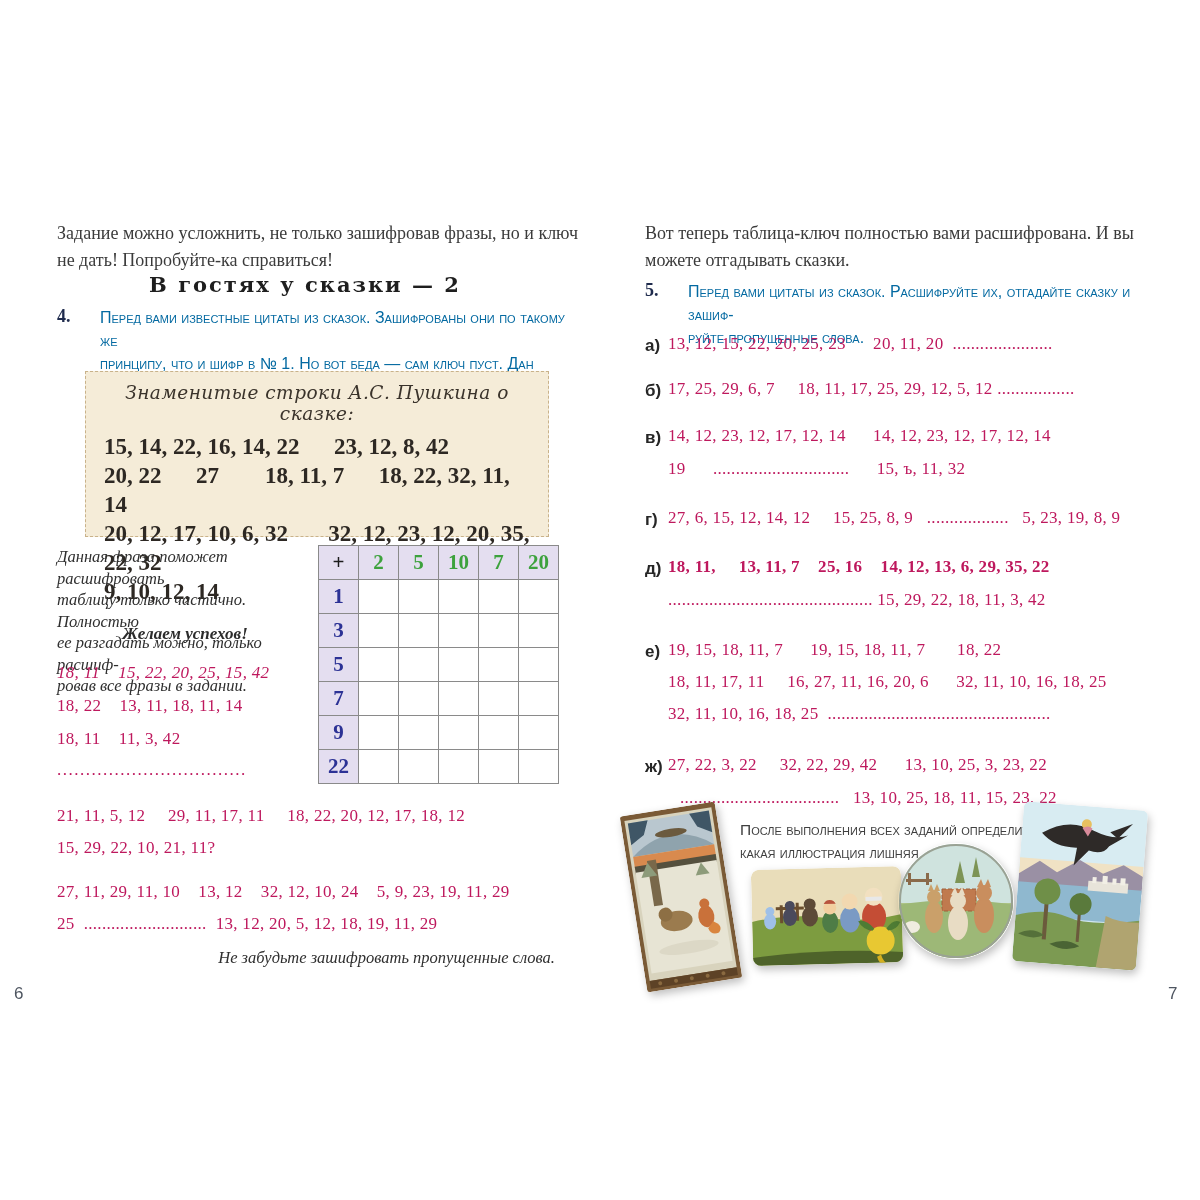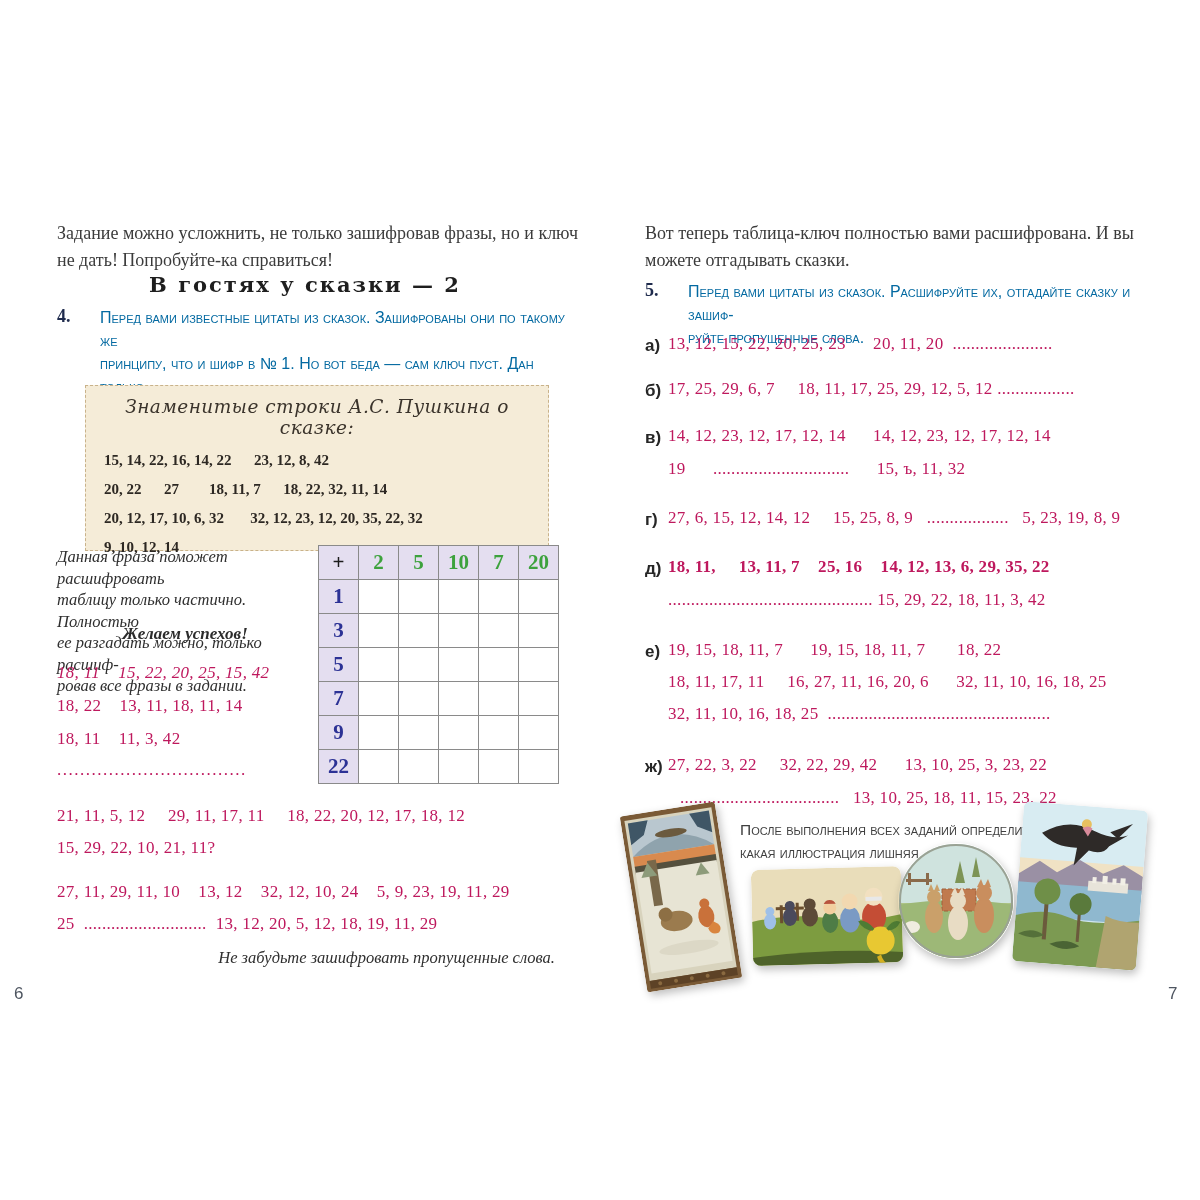--- a/index.html
+++ b/index.html
@@ -15,21 +15,21 @@
   
   .intro{font-size:18px;line-height:27px;color:#3b3b3b;}
   .spread-title{font-family:"DejaVu Serif",serif;font-weight:bold;font-size:21px;color:#1e1e1e;letter-spacing:2px;text-align:center;}
   .task-num{font-family:"Liberation Serif",serif;font-weight:bold;font-size:18px;color:#1f2b4d;}
   .task-text{font-size:16px;line-height:23px;white-space:pre-wrap;}
   .pushkin-box{
     background:#f5ecd8;border:1px dashed #c9b28a;box-sizing:border-box;
     padding:10px 18px 8px 18px;
   }
   .pushkin-title{font-family:"DejaVu Serif",serif;font-style:italic;font-size:18.5px;color:#3a332b;text-align:center;margin-bottom:8px;letter-spacing:.5px;}
-  .pushkin-line{font-weight:bold;font-size:15px;line-height:29px;color:#2d2823;white-space:pre-wrap;}
+  .pushkin-line{font-weight:bold;font-size:23px;line-height:29px;color:#2d2823;white-space:pre-wrap;}
   .hint{font-style:italic;font-size:16.5px;line-height:21.5px;color:#2f2f2f;white-space:pre-wrap;}
   .wish{font-style:italic;font-weight:bold;font-size:17px;color:#2b2b2b;text-align:center;}
   .note{font-style:italic;font-size:16.5px;color:#2f2f2f;text-align:right;}
   .pagenum{font-family:"Liberation Sans",sans-serif;font-size:17px;color:#4e5560;}
 
   
   table.key{border-collapse:collapse;table-layout:fixed;}
   table.key td{
     border:1px solid #8a8a8a;width:39px;height:33px;text-align:center;vertical-align:middle;
     font-family:"Liberation Serif",serif;font-weight:bold;font-size:21px;background:#ffffff;padding:0;
@@ -52,21 +52,21 @@
 <div class="abs intro pre" style="left:57px;top:220px;width:545px;">Задание можно усложнить, не только зашифровав фразы, но и ключ
 не дать! Попробуйте-ка справиться!</div>
 
 <div class="abs spread-title" style="left:60px;top:272px;width:490px;">В гостях у сказки — 2</div>
 
 <div class="abs task-num" style="left:57px;top:306px;">4.</div>
 <div class="abs caps task-text" style="left:100px;top:306px;width:470px;">Перед вами известные цитаты из сказок. Зашифрованы они по такому же
 принципу, что и шифр в № 1. Но вот беда — сам ключ пуст. Дан только
 ключ к ключу!</div>
 
-<div class="abs pushkin-box" style="left:85px;top:385px;width:464px;height:166px;">
+<div class="abs pushkin-box" style="left:85px;top:371px;width:464px;height:166px;">
   <div class="pushkin-title">Знаменитые строки А.С. Пушкина о сказке:</div>
   <div class="pushkin-line">15, 14, 22, 16, 14, 22      23, 12, 8, 42</div>
   <div class="pushkin-line">20, 22      27        18, 11, 7      18, 22, 32, 11, 14</div>
   <div class="pushkin-line">20, 12, 17, 10, 6, 32       32, 12, 23, 12, 20, 35, 22, 32</div>
   <div class="pushkin-line">9, 10, 12, 14</div>
 </div>
 
 <div class="abs hint" style="left:57px;top:546px;width:256px;">Данная фраза поможет расшифровать
 таблицу только частично. Полностью
 ее разгадать можно, только расшиф-

